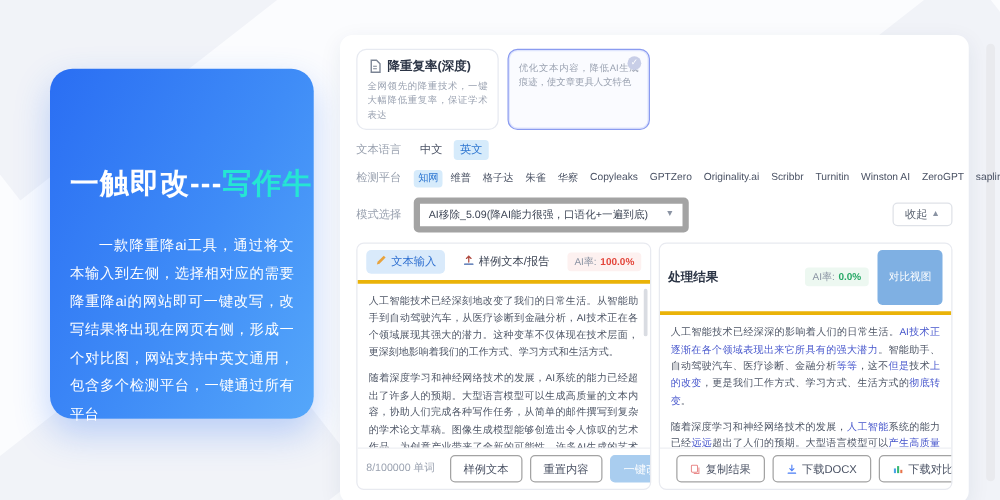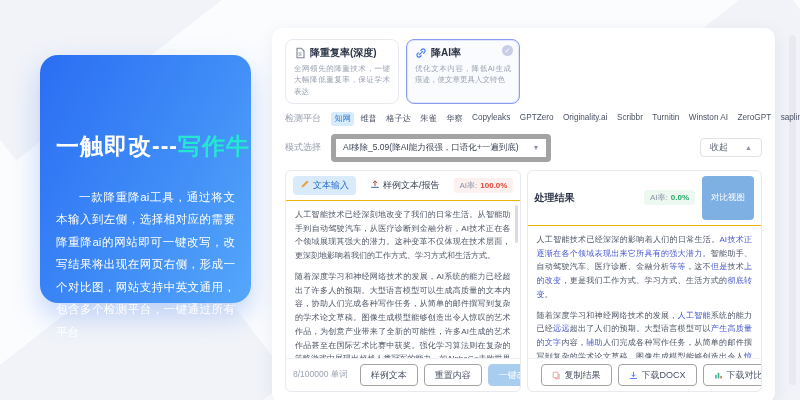--- a/index.html
+++ b/index.html
@@ -8,21 +8,21 @@
     background:#fbfcfe;font-family:"Liberation Sans","DejaVu Sans",sans-serif;
     -webkit-font-smoothing:antialiased;
   }
   .deco{position:absolute;background:#f1f3f8;z-index:0;}
   #deco1{top:-90px;left:-70px;width:320px;height:170px;transform:rotate(-38deg);}
   #deco2{bottom:-110px;left:-90px;width:360px;height:190px;transform:rotate(-38deg);}
   #deco3{top:30px;right:-150px;width:340px;height:460px;transform:rotate(-38deg);}
 
   
   .hero{
-    position:absolute;left:40px;top:55px;width:211px;height:248px;z-index:2;
+    position:absolute;left:40px;top:55px;width:211px;height:280px;z-index:2;
     border-radius:18px;color:#fff;
     background:linear-gradient(118deg,#2a6ef3 0%,#3f8cf7 55%,#55a7fa 100%);
     box-shadow:0 12px 28px rgba(42,110,243,.28);
     box-sizing:border-box;padding:0 16px;
   }
   .hero-title{margin-top:76px;text-align:center;font-size:23px;font-weight:bold;letter-spacing:1px;white-space:nowrap;}
   .hero-title .accent{color:#25e6d3;}
   .hero-desc{margin-top:24px;font-size:11.5px;line-height:1.95;text-align:justify;text-indent:2em;}
 
   
@@ -52,29 +52,29 @@
   .filter-label{font-size:9px;color:#98a0ae;min-width:46px;flex:0 0 46px;}
   .opt{font-size:9px;color:#4a5264;padding:1.5px 5px;border-radius:3px;margin-right:4px;cursor:pointer;white-space:nowrap;}
   .opt.selected{background:#d6ebfb;color:#2f77d1;}
   .platform-row .opt{font-size:8.2px;margin-right:2.5px;padding:1.5px 3.5px;}
   .mode-select{
     display:inline-flex;align-items:center;gap:14px;border:5px solid #a3a3a3;border-radius:4px;
     padding:3px 7px;font-size:8.5px;color:#3c4454;cursor:pointer;background:#fff;
   }
   .mode-select .caret{color:#8a93a3;font-size:7px;}
   .collapse-btn{
-    margin-left:auto;display:inline-flex;align-items:center;gap:17px;border:1px solid #dfe2e8;
+    margin-left:auto;display:inline-flex;align-items:center;gap:3px;border:1px solid #dfe2e8;
     border-radius:4px;padding:2px 9px;font-size:9px;color:#5a6270;background:#fff;cursor:pointer;
   }
   .collapse-btn .chev{font-size:7px;color:#8a93a3;}
 
   
   .panels{flex:1;display:flex;gap:6px;margin-top:8px;min-height:0;}
   .panel{flex:1;border:1px solid #e8eaf0;border-radius:6px;display:flex;flex-direction:column;min-width:0;overflow:hidden;background:#fff;}
-  .panel-header{display:flex;align-items:center;gap:7px;padding:5px 7px;border-bottom:1px solid #eab308;}
+  .panel-header{display:flex;align-items:center;gap:7px;padding:5px 7px;border-bottom:3px solid #eab308;}
   .tab{display:inline-flex;align-items:center;gap:3px;font-size:9px;color:#3c4454;padding:3px 7px;border-radius:4px;cursor:pointer;white-space:nowrap;}
   .tab.active{background:#d9eafb;color:#2e6fd0;}
   .ai-pill{margin-left:auto;display:inline-flex;gap:3px;align-items:center;border-radius:3px;padding:2px 6px;font-size:8px;white-space:nowrap;}
   .ai-pill .lbl{color:#8a93a3;}
   .ai-pill.red{background:#fdf1f0;}
   .ai-pill.red .val{color:#e3453a;font-weight:bold;}
   .ai-pill.green{background:#edf8f1;}
   .ai-pill.green .val{color:#27a866;font-weight:bold;}
   .result-title{font-size:10px;font-weight:bold;color:#2b3445;}
   .compare-btn{background:#7fb0e3;color:#fff;border:none;border-radius:4px;padding:16px 9px;font-size:8.5px;cursor:pointer;white-space:nowrap;}
@@ -114,37 +114,32 @@
             <svg viewBox="0 0 12 12" width="12" height="12">
               <path d="M3 1.2h4.2L10 4v6.8H3z" fill="none" stroke="#7b8494" stroke-width="1.1"></path>
               <path d="M4.5 6h3M4.5 8h3" stroke="#7b8494" stroke-width="0.9"></path>
             </svg>
           </span>
           <span class="mc-title">降重复率(深度)</span>
         </div>
         <div class="mc-desc">全网领先的降重技术，一键大幅降低重复率，保证学术表达</div>
       </div>
       <div class="mode-card selected">
-        <div class="mc-head">
-          <span class="mc-icon">
-            <svg viewBox="0 0 12 12" width="12" height="12">
-              <g stroke="#4a7df5" fill="none" stroke-width="1.2" stroke-linecap="round">
-                <path d="M4.3 7.7l3.4-3.4"></path>
-                <path d="M5.8 3.4l.9-.9a1.9 1.9 0 012.8 2.8l-.9.9"></path>
-                <path d="M6.2 8.6l-.9.9a1.9 1.9 0 01-2.8-2.8l.9-.9"></path>
-              </g>
-            </svg>
-          </span>
-          <span class="mc-title">降AI率</span>
-        </div>
         <div class="mc-desc">优化文本内容，降低AI生成痕迹，使文章更具人文特色</div>
         <span class="mc-check">✓</span>
       </div>
     </div>
 
+  <div class="filter-row">
+    <span class="filter-label">文本语言</span>
+    <span id="language-options" style="display:inline-flex;">
+        <span class="opt">中文</span>
+        <span class="opt selected">英文</span>
+      </span>
+  </div>
 
   <div class="filter-row platform-row">
     <span class="filter-label">检测平台</span>
     <span id="platform-options" style="display:inline-flex;flex-wrap:nowrap;">
         <span class="opt selected">知网</span>
         <span class="opt">维普</span>
         <span class="opt">格子达</span>
         <span class="opt">朱雀</span>
         <span class="opt">华察</span>
         <span class="opt">Copyleaks</span>

